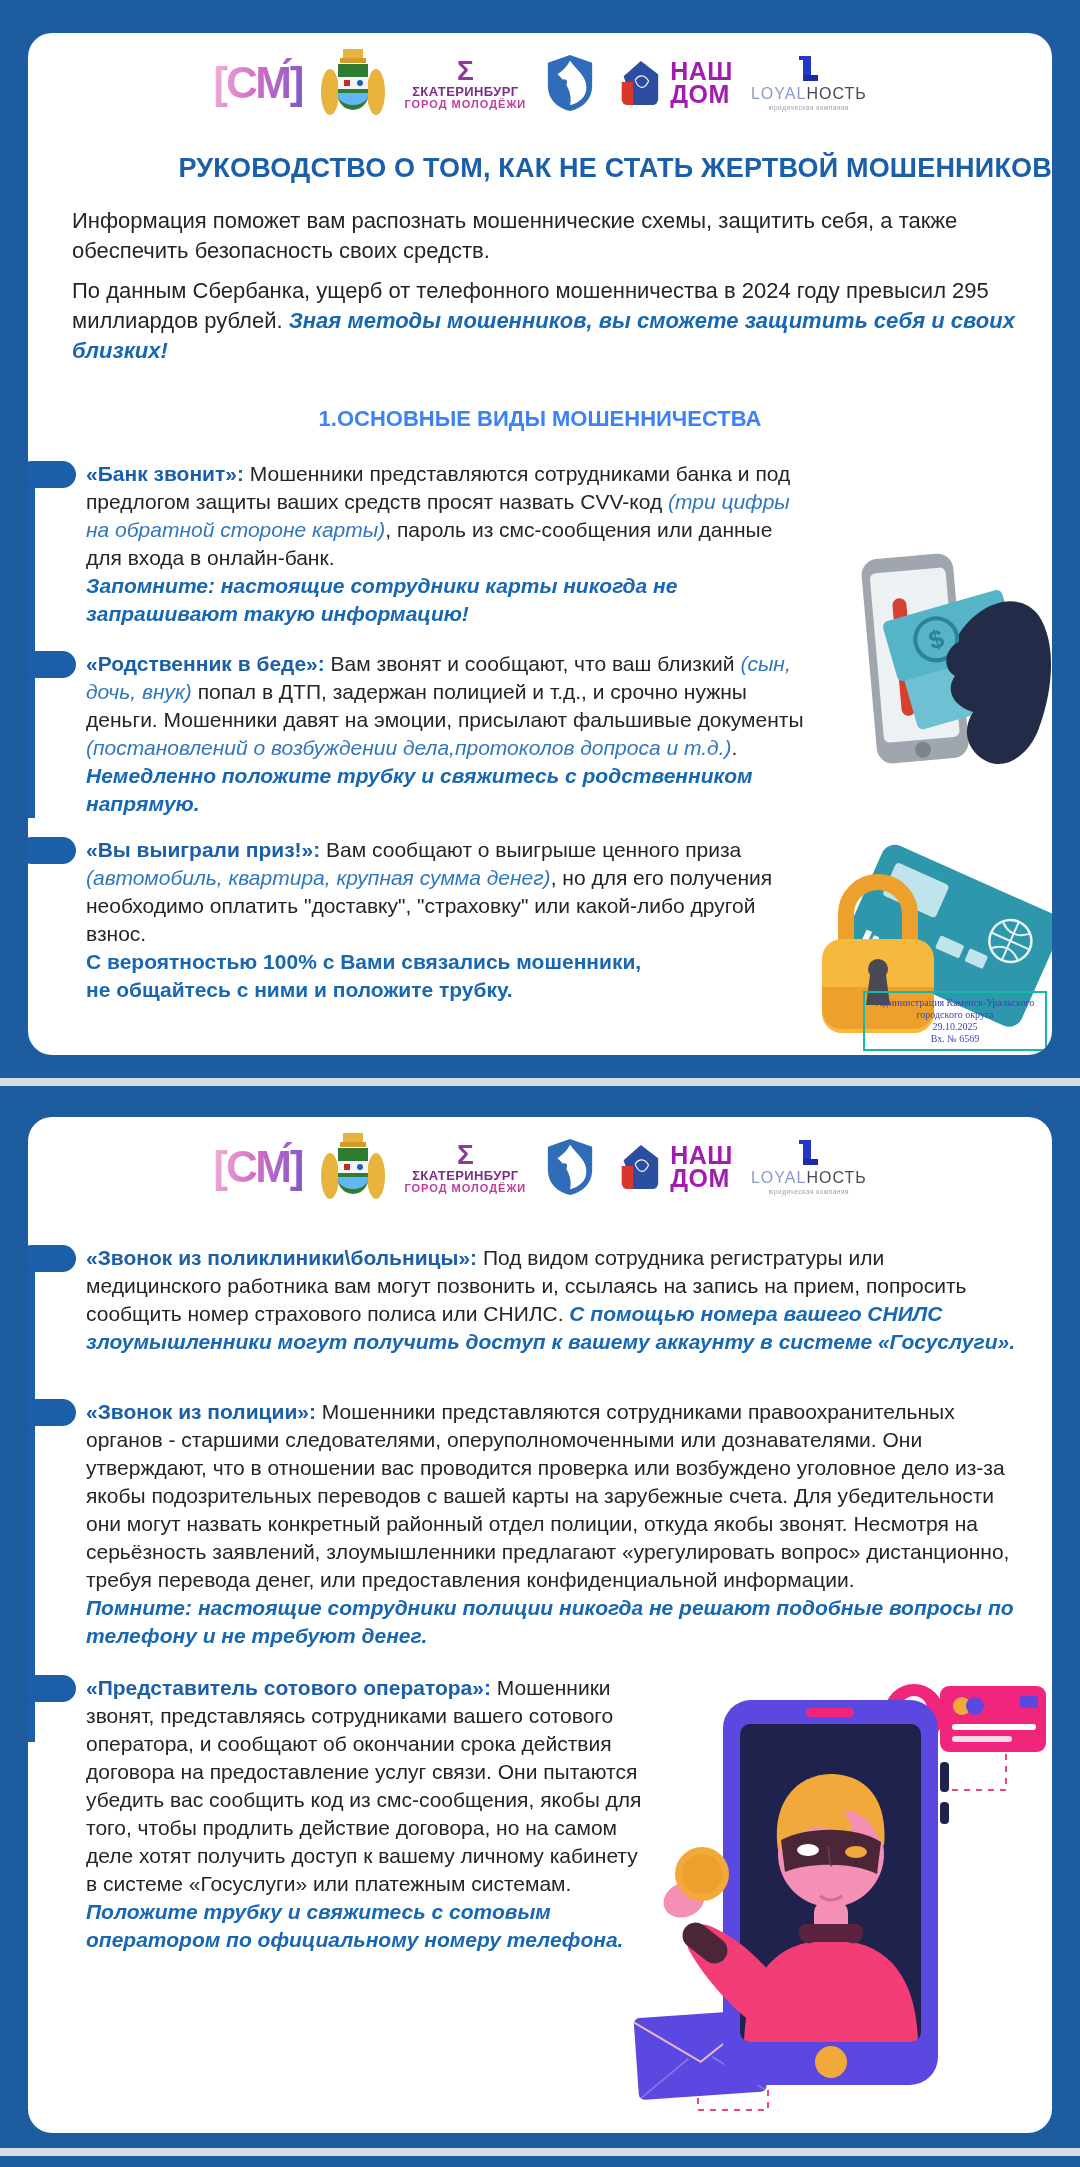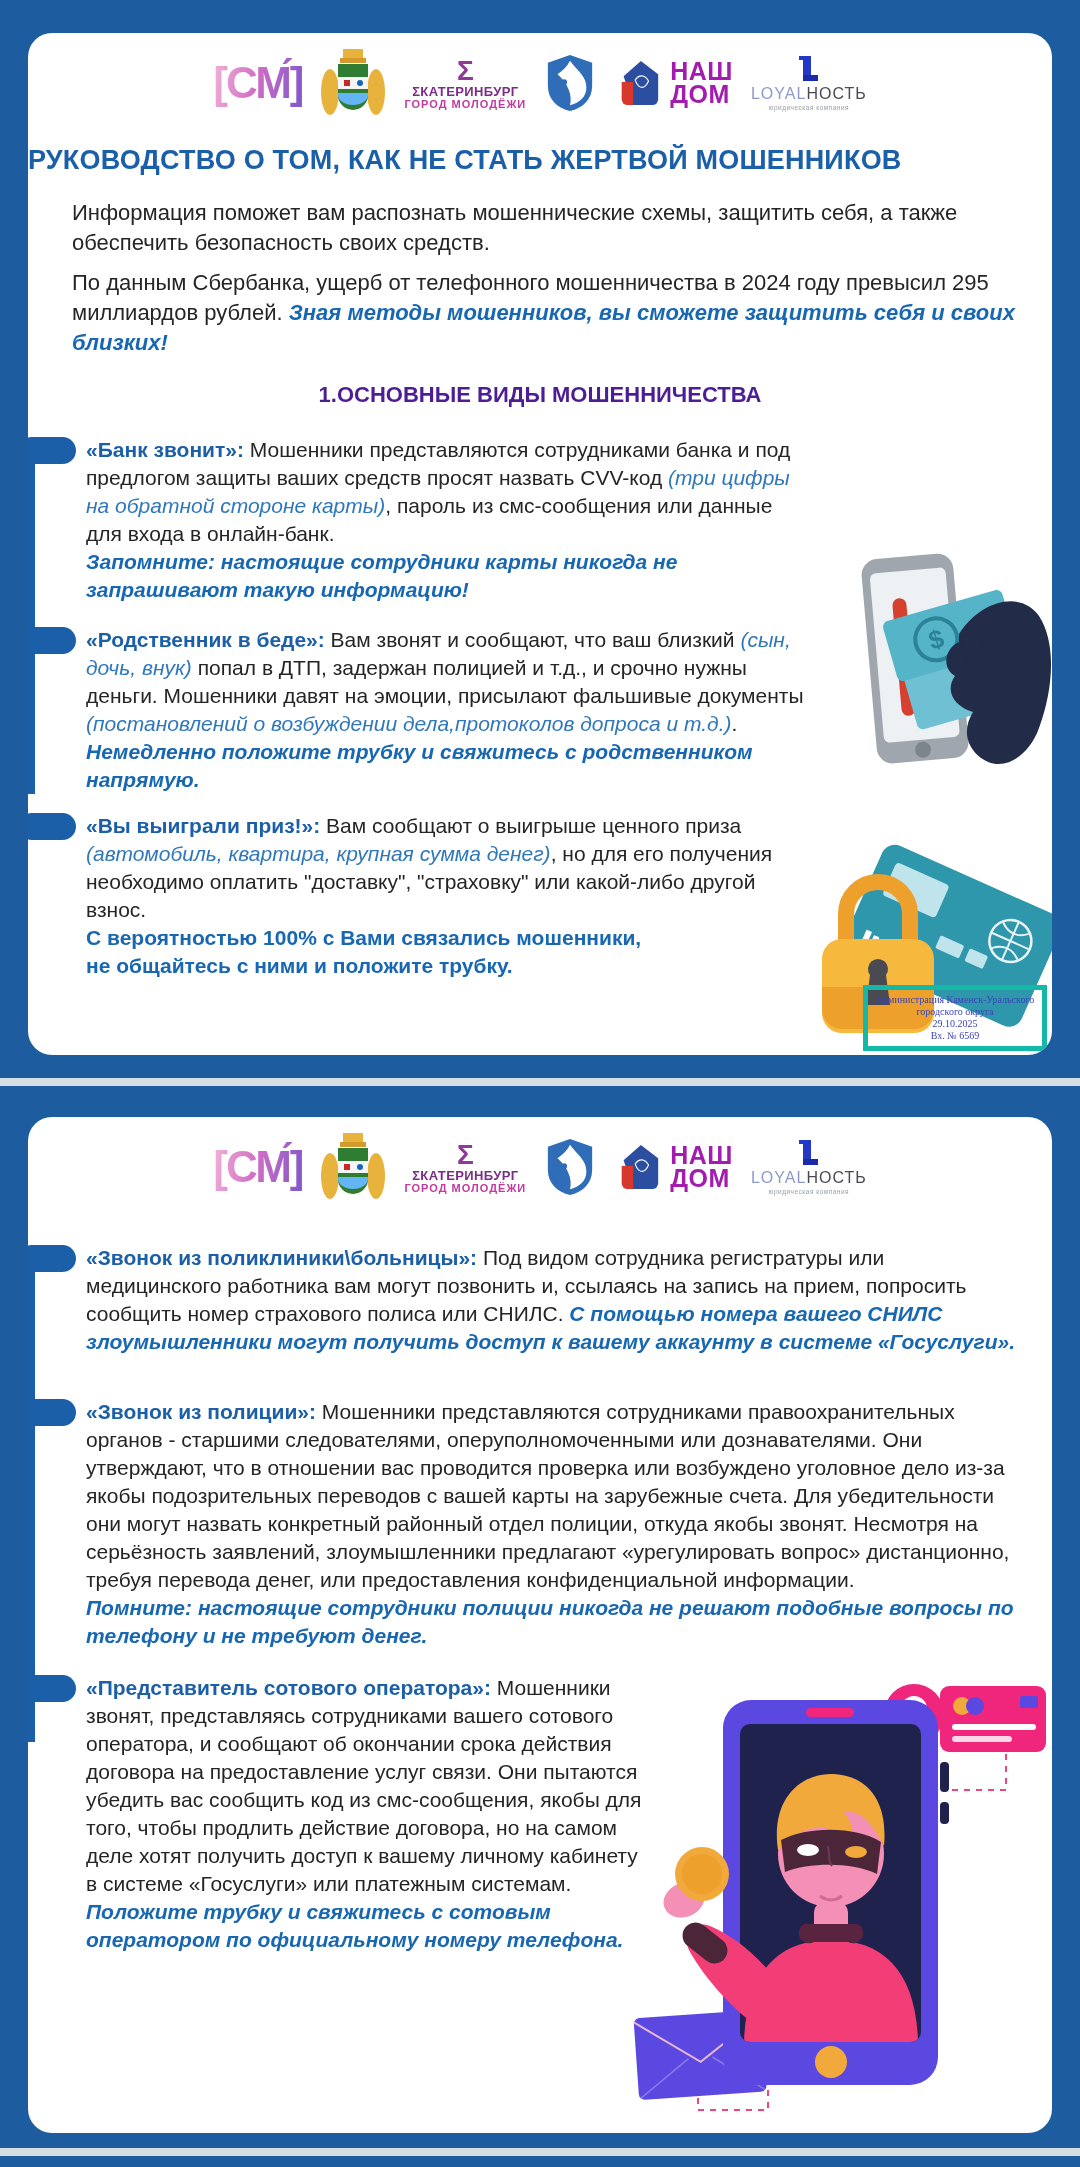--- a/index.html
+++ b/index.html
@@ -25,26 +25,26 @@
   .ekb1 { font-size:13px; font-weight:bold; color:#7c2c86; letter-spacing:.4px; }
   .ekb2 { font-size:11px; font-weight:bold; color:#c13a9e; letter-spacing:1px; }
   .logo-nashdom { display:flex; align-items:center; gap:8px; }
   .nd-text { font-size:25px; line-height:23px; font-weight:bold; color:#a21caf; letter-spacing:.5px; }
   .logo-loyal { display:flex; flex-direction:column; align-items:center; line-height:1.1; }
   .ly-text { font-size:16px; letter-spacing:1px; }
   .ly1 { color:#8d9ac9; } .ly2 { color:#4a4a52; }
   .ly-sub { font-size:6.5px; color:#9aa0a8; letter-spacing:.5px; margin-top:2px; }
 
   
-  .title { margin-top:20px; text-align:left; font-size:27px; font-weight:bold; color:#1b5fa8; letter-spacing:.2px; }
+  .title { margin-top:28px; text-align:right; font-size:27px; font-weight:bold; color:#1b5fa8; letter-spacing:.2px; }
   .para { font-size:22px; line-height:30px; color:#252525; margin:0 34px 0 44px; }
   .para.first { margin-top:22px; }
   .para.second { margin-top:10px; }
   .accent { font-weight:bold; font-style:italic; color:#1767b2; }
-  .h2 { margin-top:24px; text-align:center; font-size:22px; font-weight:bold; color:#4c1d95; }
+  .h2 { margin-top:40px; text-align:center; font-size:22px; font-weight:bold; color:#3b82f6; }
   .h3 { margin-top:13px; text-align:center; font-size:22px; font-weight:bold; font-style:italic; color:#1b5fa8; }
 
   
   .bullets { position:relative; }
   .card1 .bullets { margin-top:28px; }
   .card2 .bullets { margin-top:35px; }
   .connector { position:absolute; left:0; top:6px; width:7px; background:#1b5fa8; }
   .card1 .connector { height:352px; }
   .card2 .connector { height:492px; }
   .bullet { position:relative; padding:0 30px 0 58px; font-size:21px; line-height:28px; color:#252525; }
@@ -62,21 +62,21 @@
   .b5 { margin-bottom:24px; }
   .b6 { padding-right:400px; }
 
   
   .ill { position:absolute; }
   .ill-phone-hand { top:505px; right:-4px; width:215px; height:245px; }
   .ill-lock-card { top:810px; right:-4px; width:240px; height:215px; }
   .ill-scammer { top:545px; right:4px; width:430px; height:455px; }
 
   
-  .stamp { position:absolute; right:5px; bottom:4px; width:184px; border:5px solid #14b8a6;
+  .stamp { position:absolute; right:5px; bottom:4px; width:184px; border:2px solid #14b8a6;
            color:#3b43b8; font-family:"Liberation Serif","DejaVu Serif",serif;
            font-size:10px; line-height:12px; text-align:center; padding:4px 2px; }
 </style>
 </head>
 <body>
 
 <div class="poster">
 
   <div class="card card1">
 

